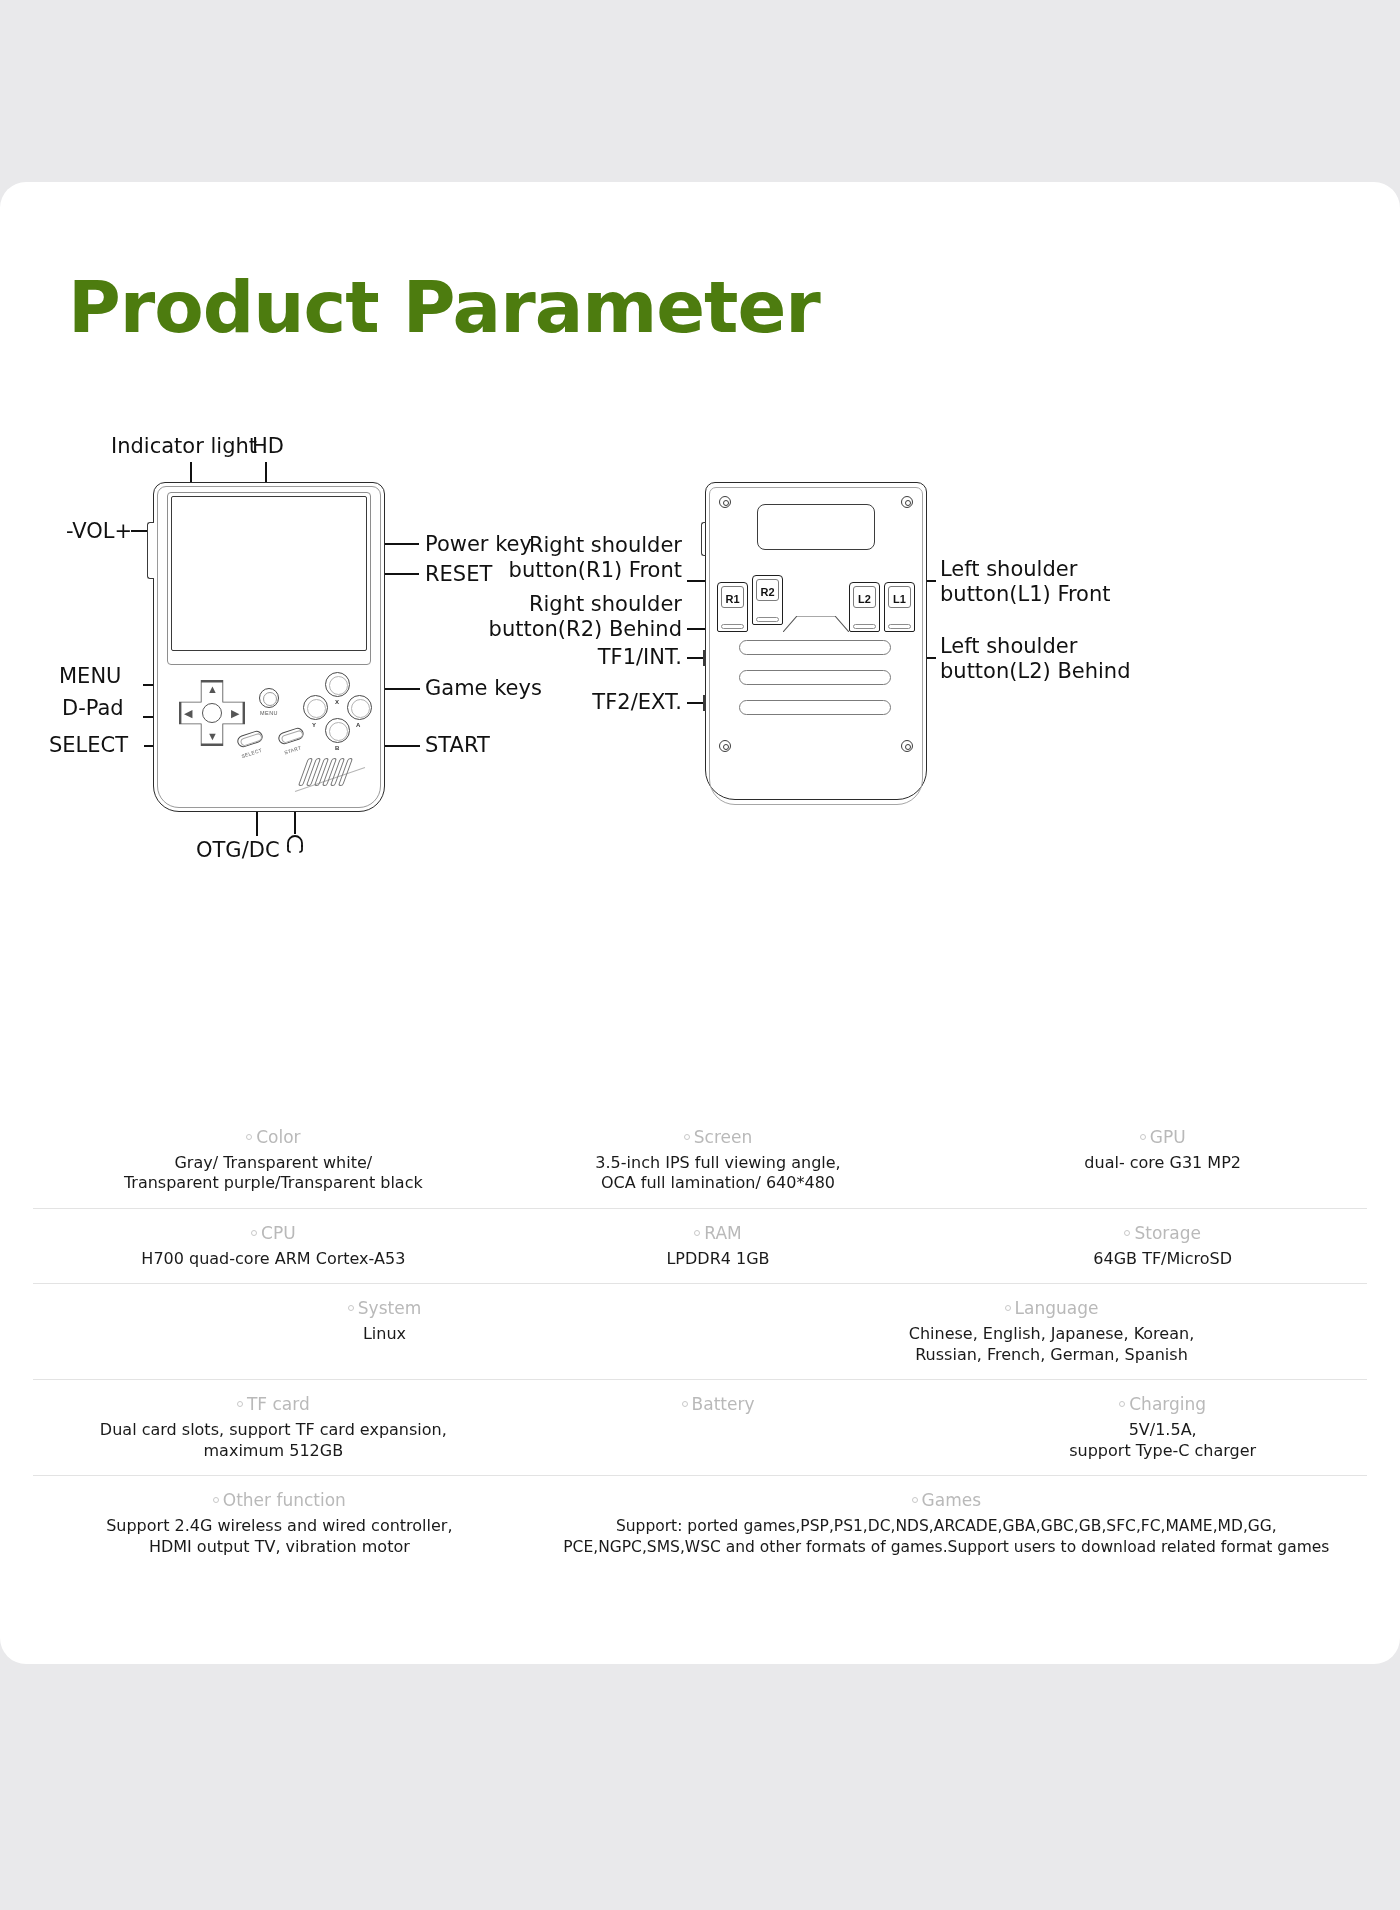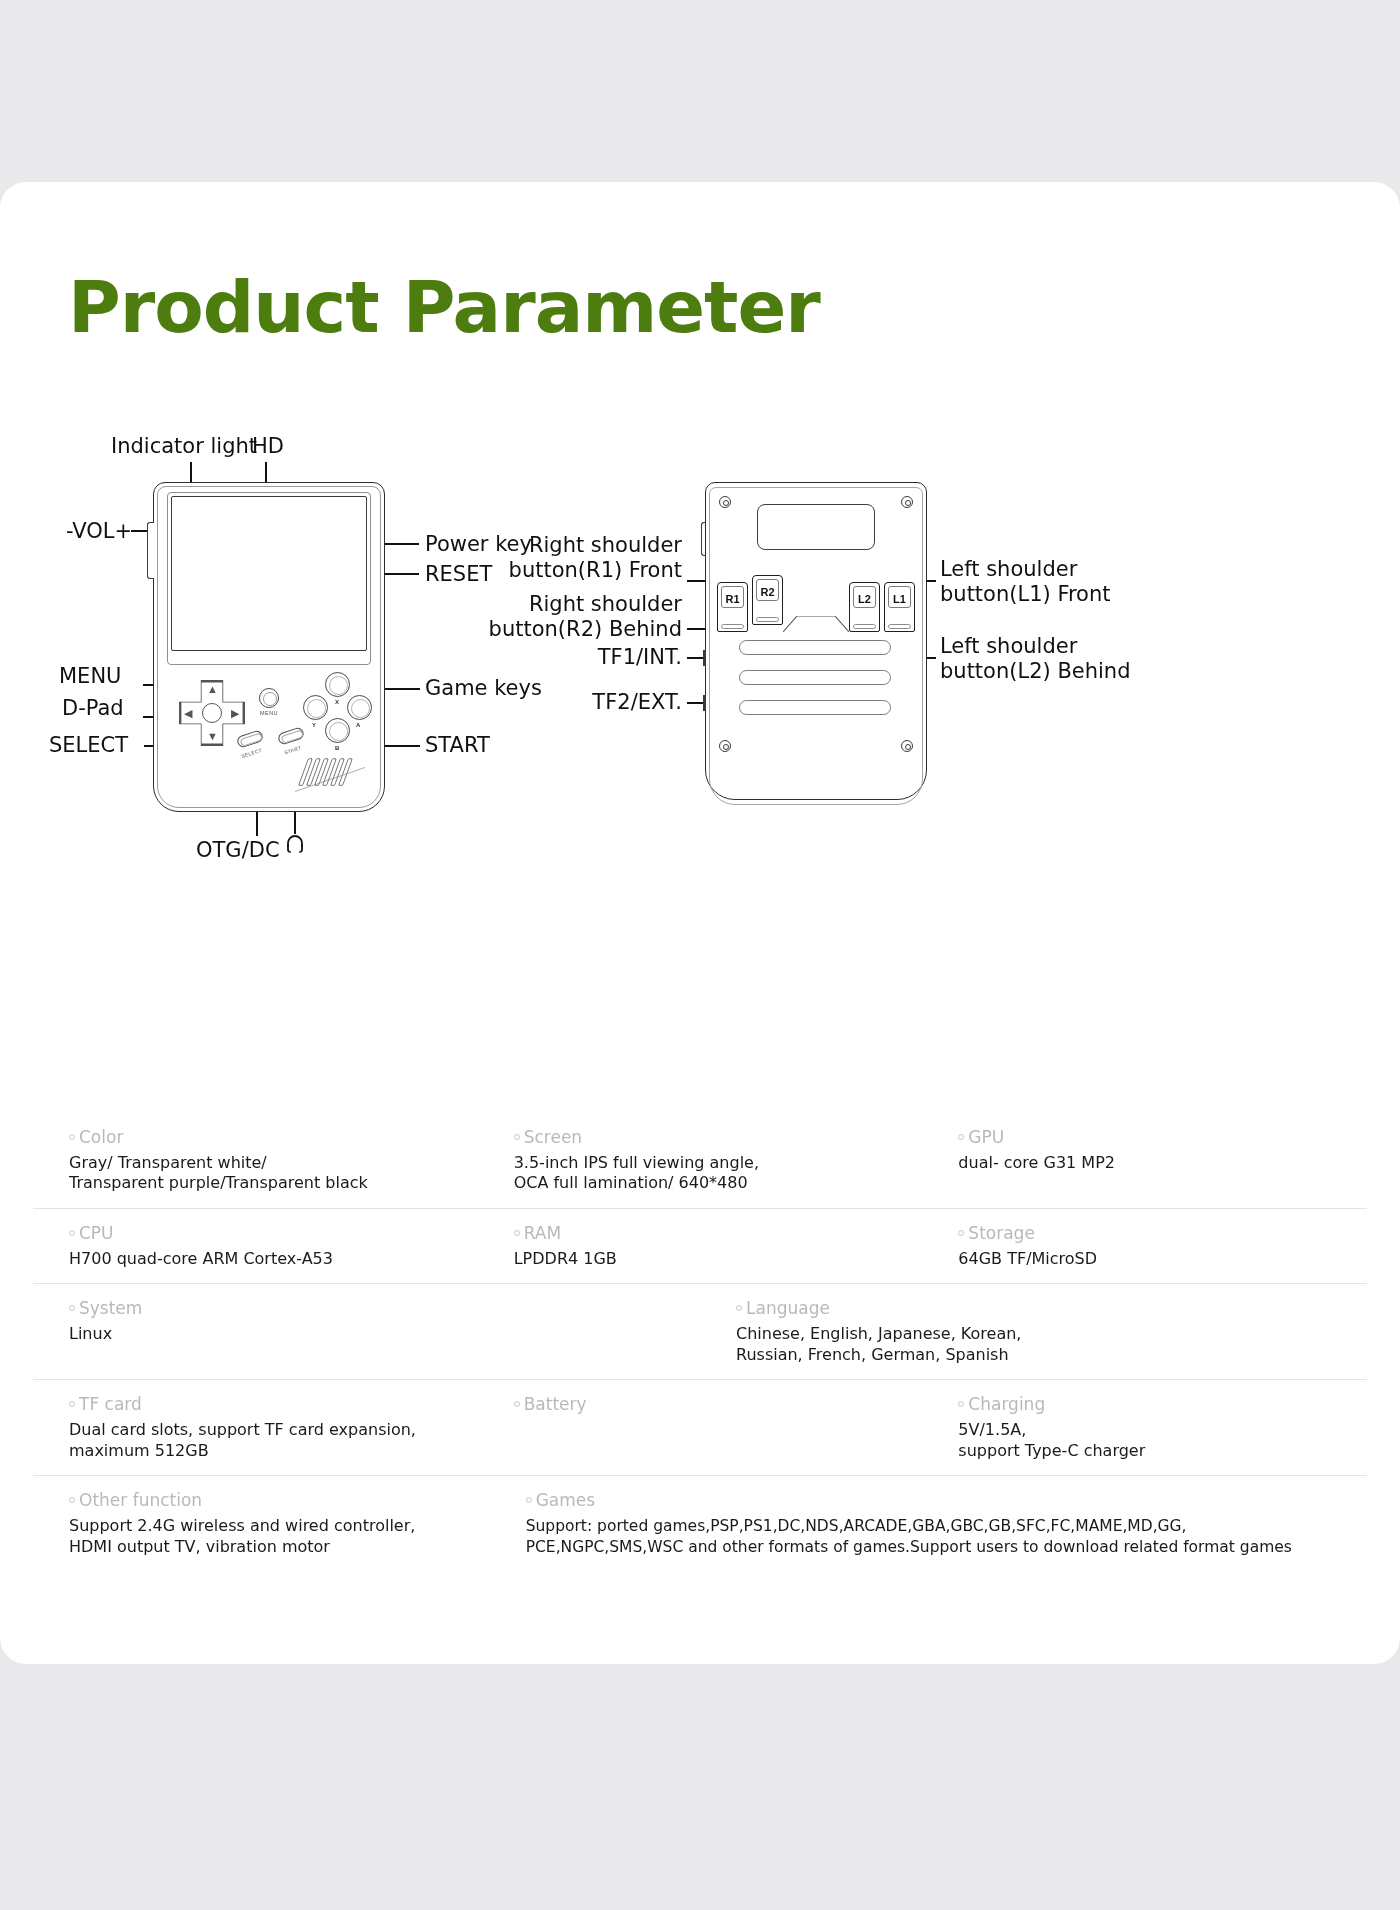--- a/index.html
+++ b/index.html
@@ -190,21 +190,21 @@
 
   
   #spec {
     position: absolute;
     left: 33px; top: 1113px;
     width: 1334px;
     background: #fff;
     border-radius: 14px;
     padding: 0;
   }
-  .spec-row { display: flex; border-bottom: 1px solid #e3e3e3; }
+  .spec-row { display: flex; border-bottom: 1px solid #e3e3e3; text-align: center; }
   .spec-row.last { border-bottom: none; }
   .spec-cell { flex: 1 1 0; padding: 16px 0 14px 36px; }
   .spec-key {
     font-size: 17px; color: #b9b9b9; margin-bottom: 7px;
     font-family: "DejaVu Sans", sans-serif; line-height: 1;
   }
   .spec-key .dot {
     display: inline-block; width: 6px; height: 6px;
     border: 1.2px solid #c9c9c9; border-radius: 50%;
     margin-right: 4px; vertical-align: middle; position: relative; top: -1px;

